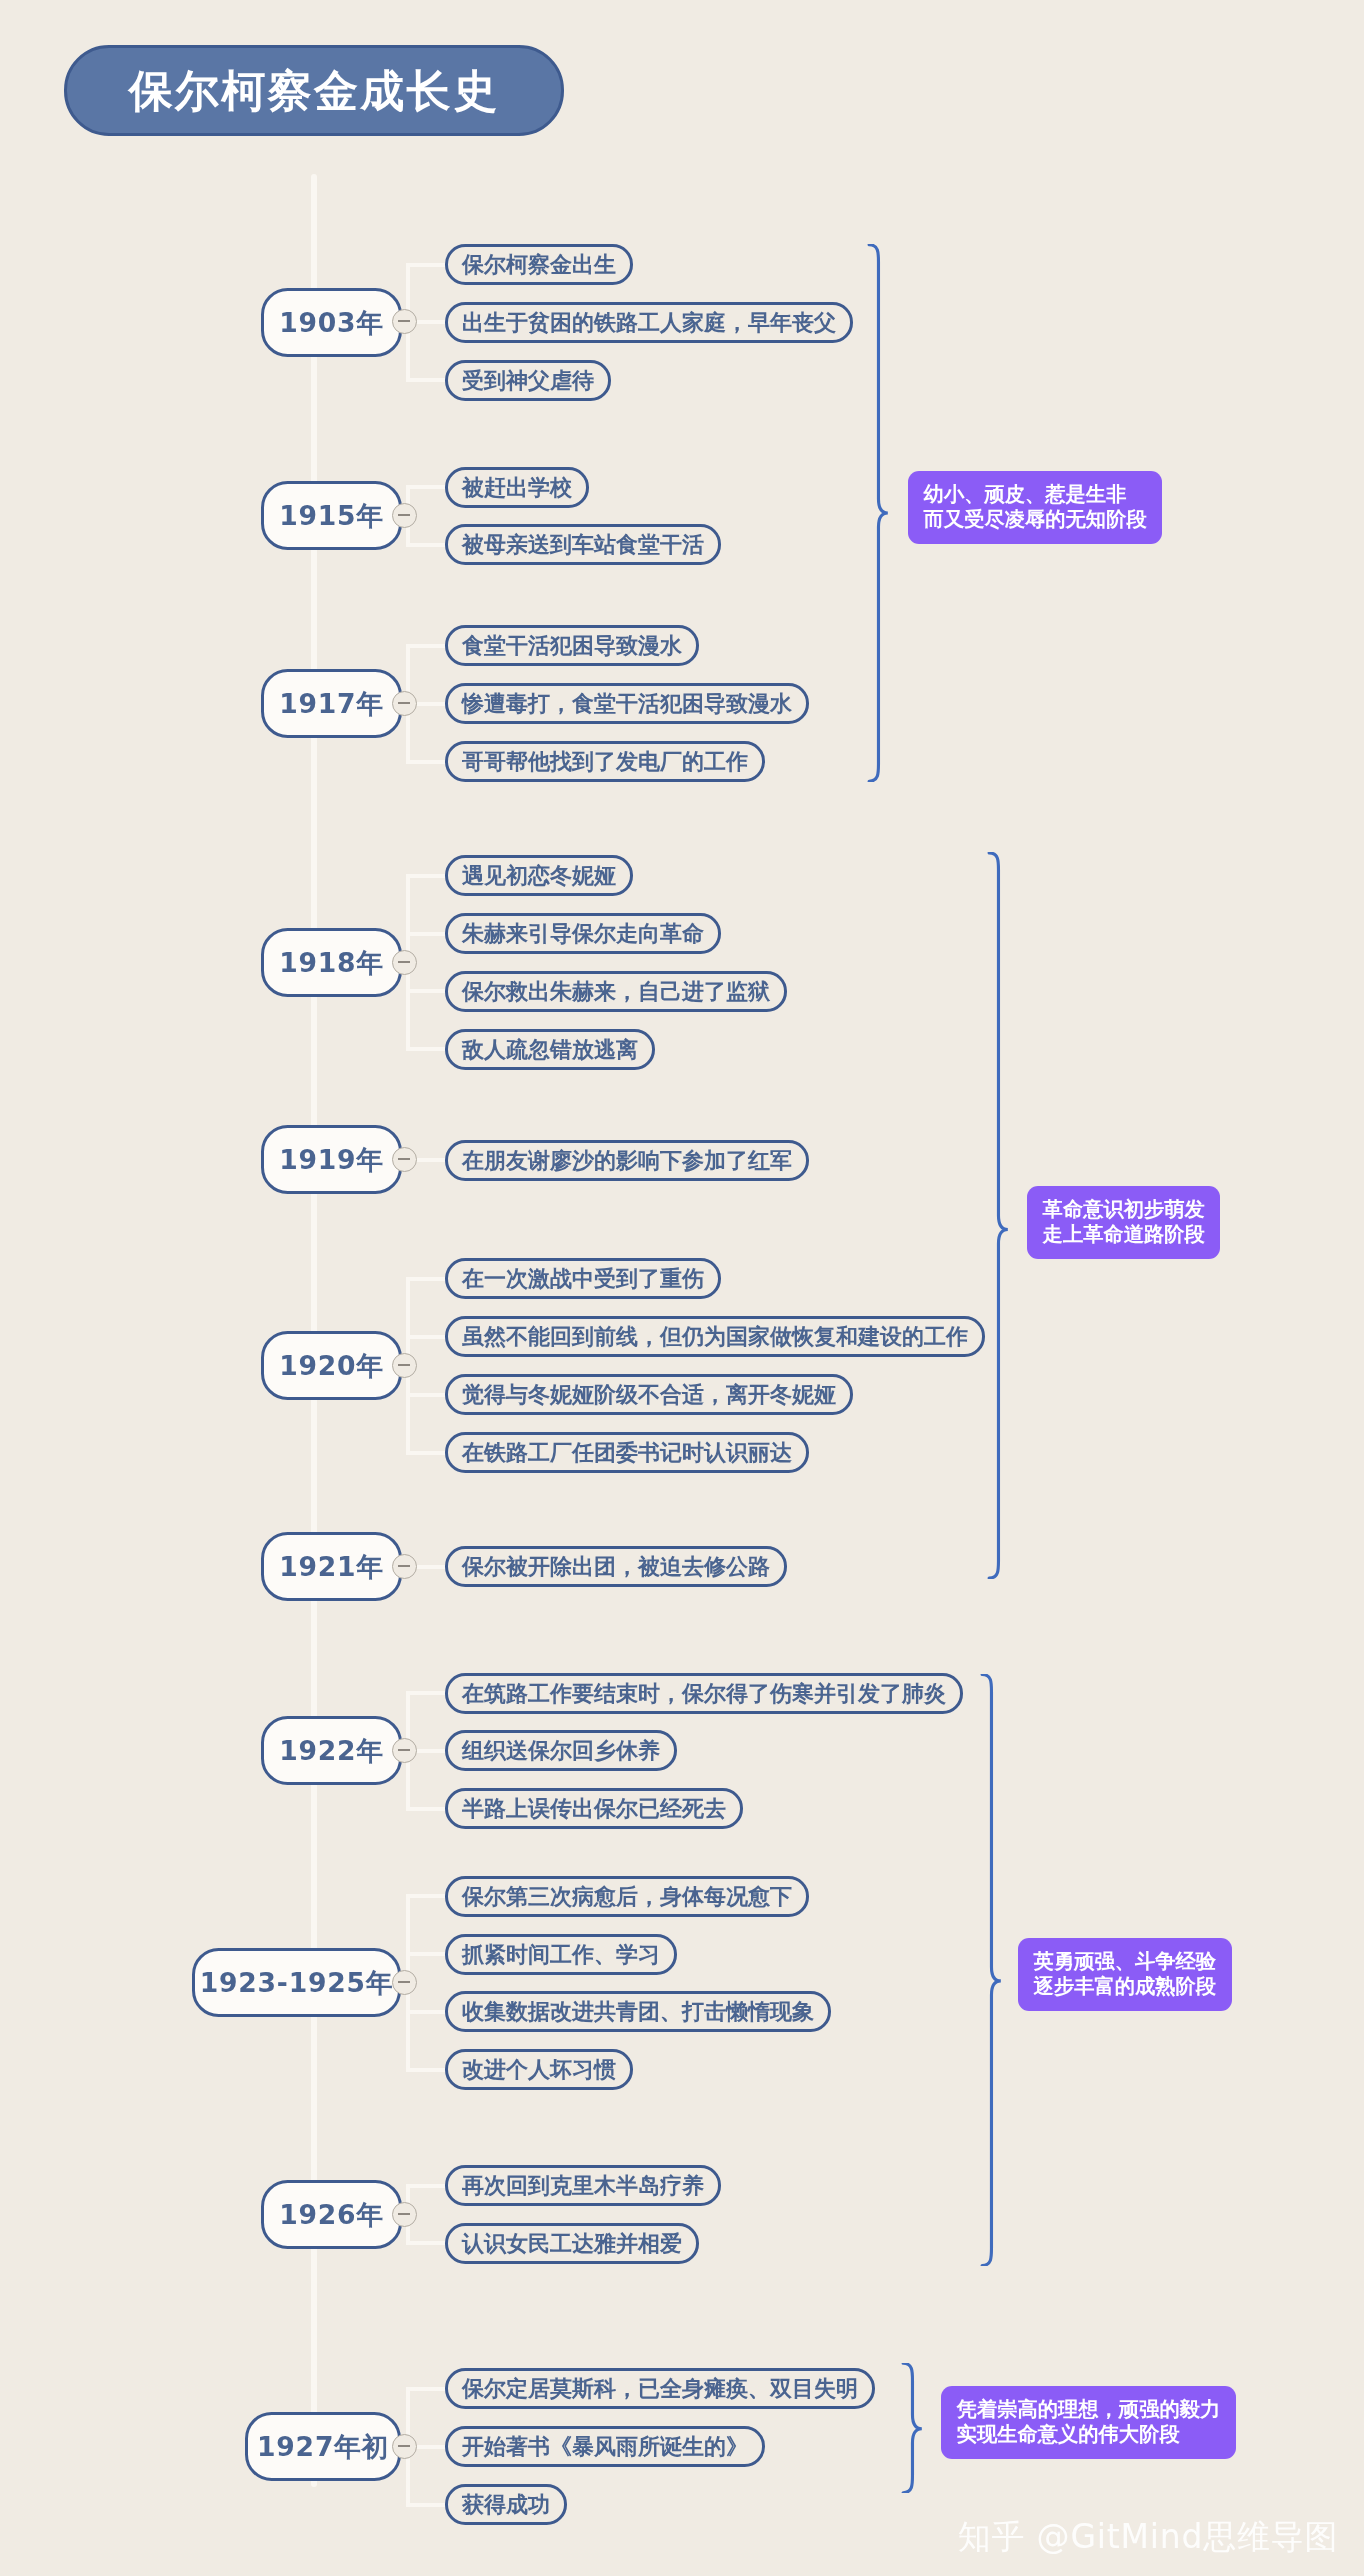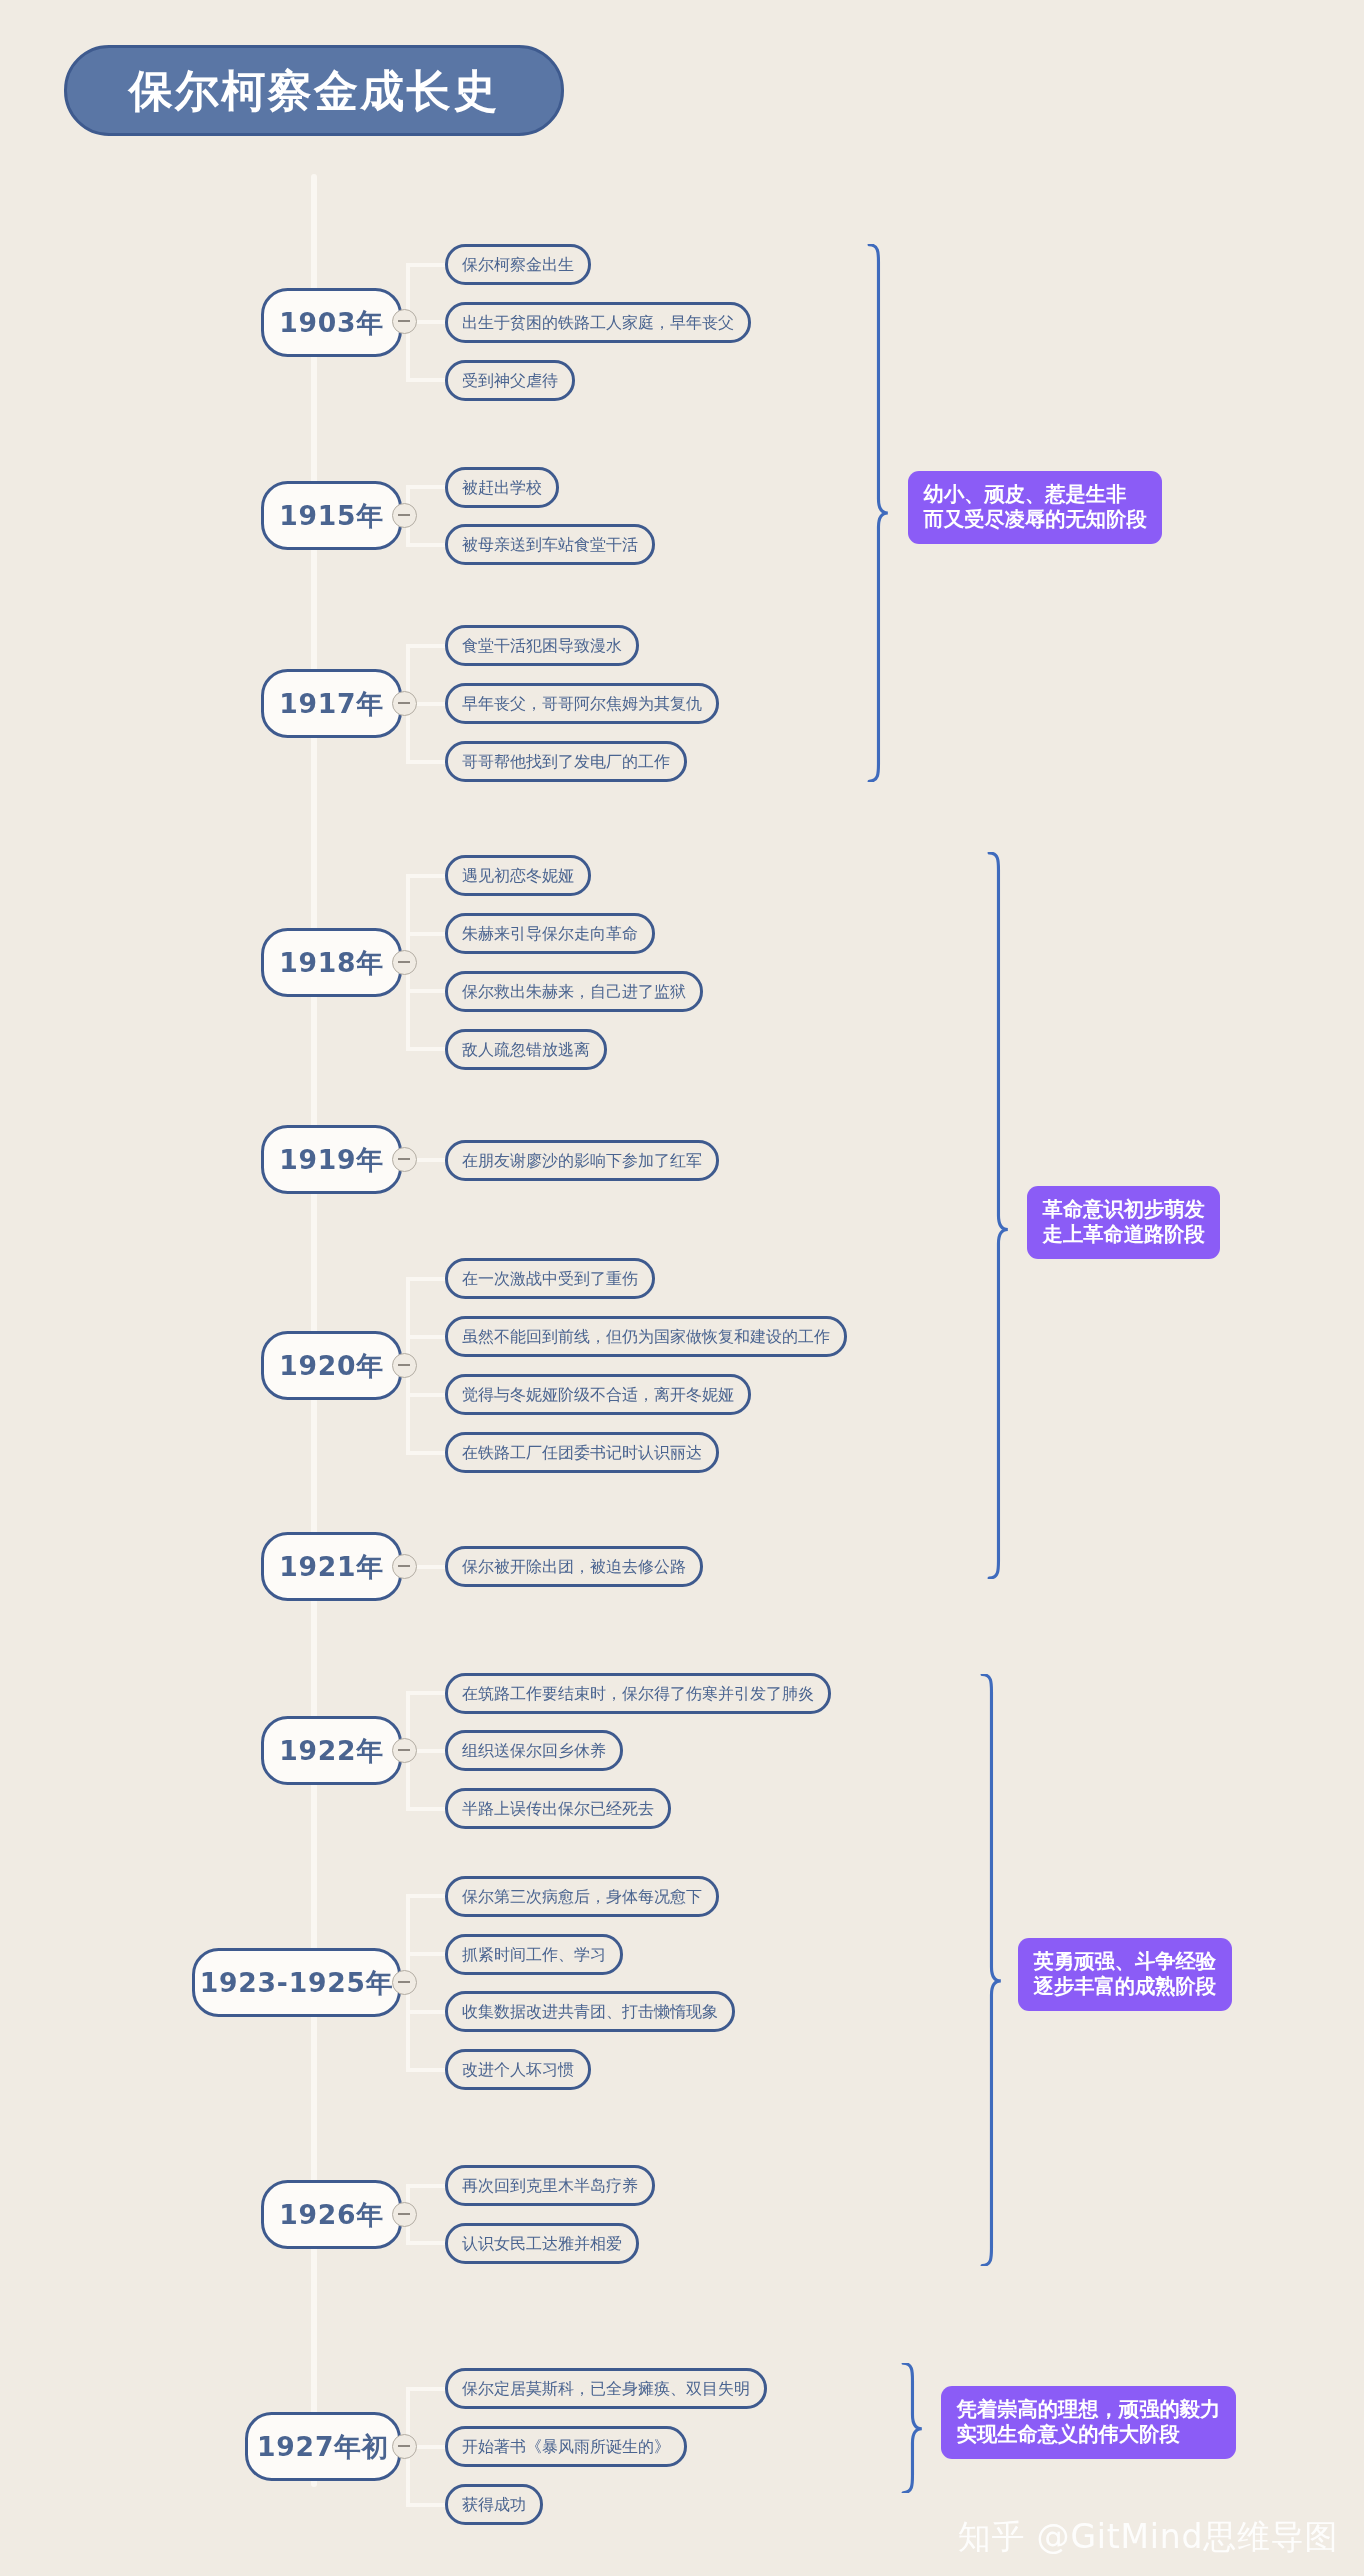--- a/index.html
+++ b/index.html
@@ -99,22 +99,22 @@
     border: 3.1px solid #3e5a8e;
     border-radius: 20.3px;
     height: 41px;
     display: flex;
     align-items: center;
     padding: 0 14px;
     z-index: 3;
   }
   .leaf-label {
     color: #4a6490;
-    font-size: 16px;
-    font-weight: normal;
+    font-size: 22px;
+    font-weight: bold;
     white-space: nowrap;
     line-height: 1;
   }
 
   
   .conn {
     position: absolute;
     background: #faf7f2;
     z-index: 1;
   }
@@ -268,21 +268,21 @@
         <span class="leaf-label">被母亲送到车站食堂干活</span>
       </div>
       <div class="year-node" style="left: 249px; top: 669px; width: 141px;">
         <span class="year-label">1917年</span>
       </div>
       <div class="toggle" style="left: 392px; top: 691px;"></div>
       <div class="leaf-node" style="left: 445px; top: 625px;">
         <span class="leaf-label">食堂干活犯困导致漫水</span>
       </div>
       <div class="leaf-node" style="left: 445px; top: 683px;">
-        <span class="leaf-label">早年丧父，哥哥阿尔焦姆为其复仇</span>
+        <span class="leaf-label">惨遭毒打，食堂干活犯困导致漫水</span>
       </div>
       <div class="leaf-node" style="left: 445px; top: 741px;">
         <span class="leaf-label">哥哥帮他找到了发电厂的工作</span>
       </div>
       <div class="year-node" style="left: 249px; top: 928px; width: 141px;">
         <span class="year-label">1918年</span>
       </div>
       <div class="toggle" style="left: 392px; top: 950px;"></div>
       <div class="leaf-node" style="left: 445px; top: 855px;">
         <span class="leaf-label">遇见初恋冬妮娅</span>

